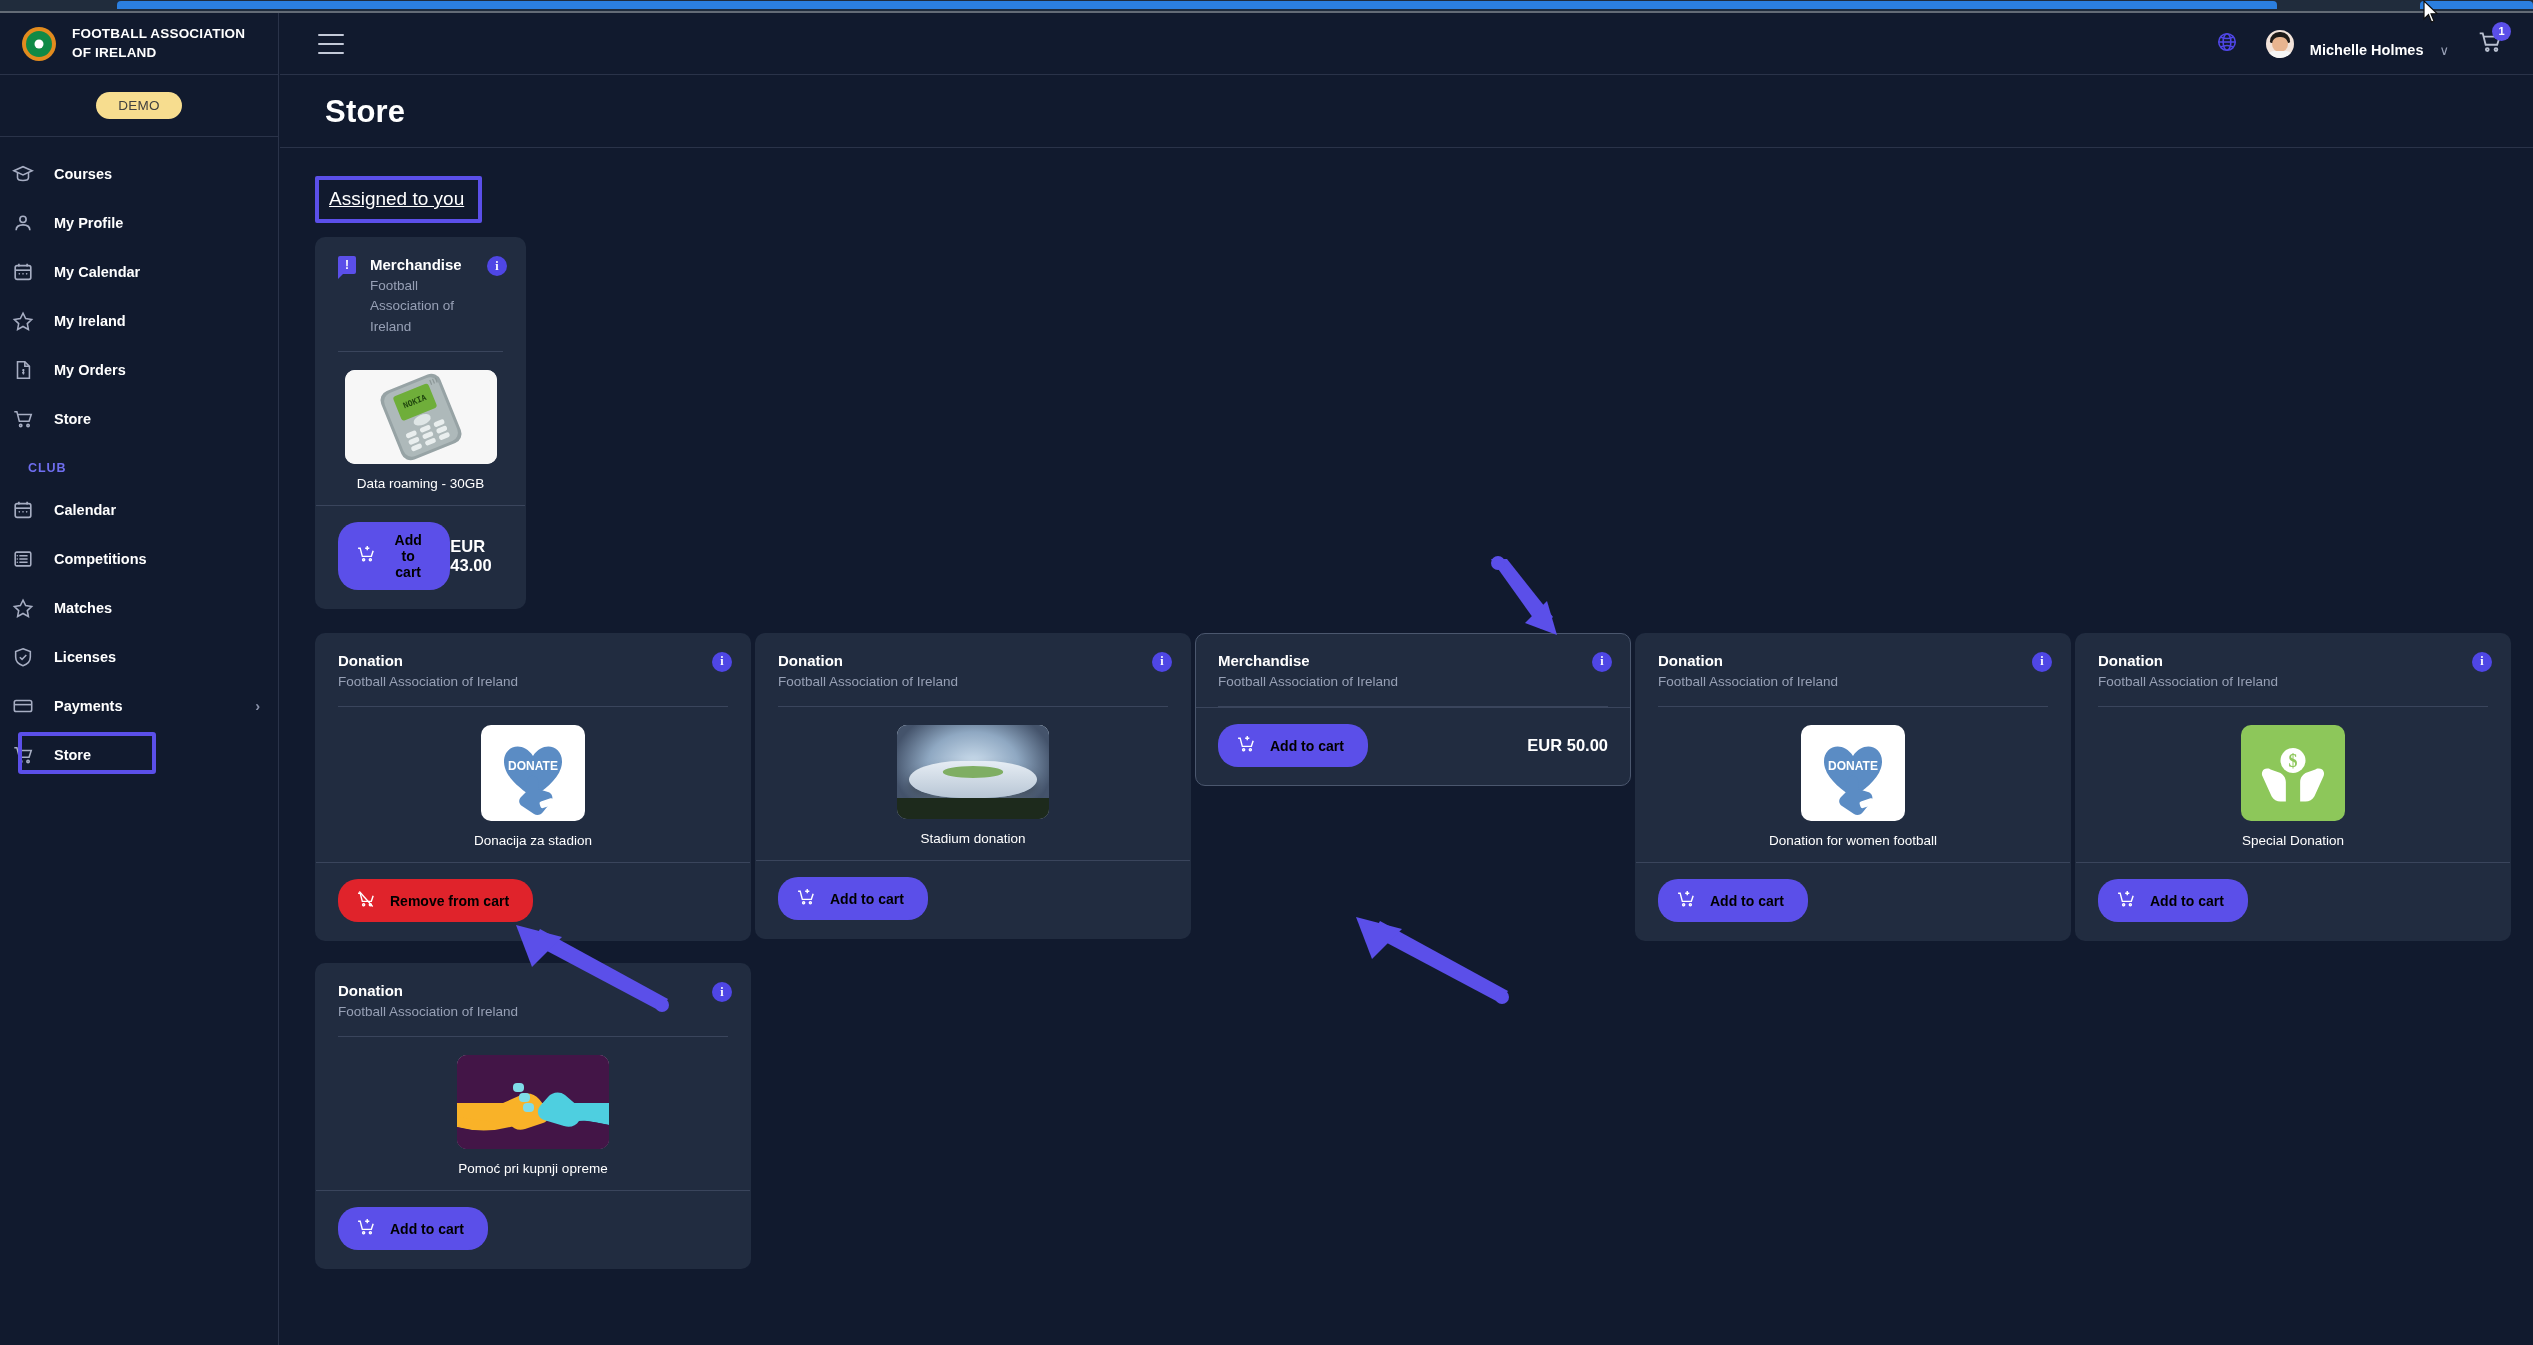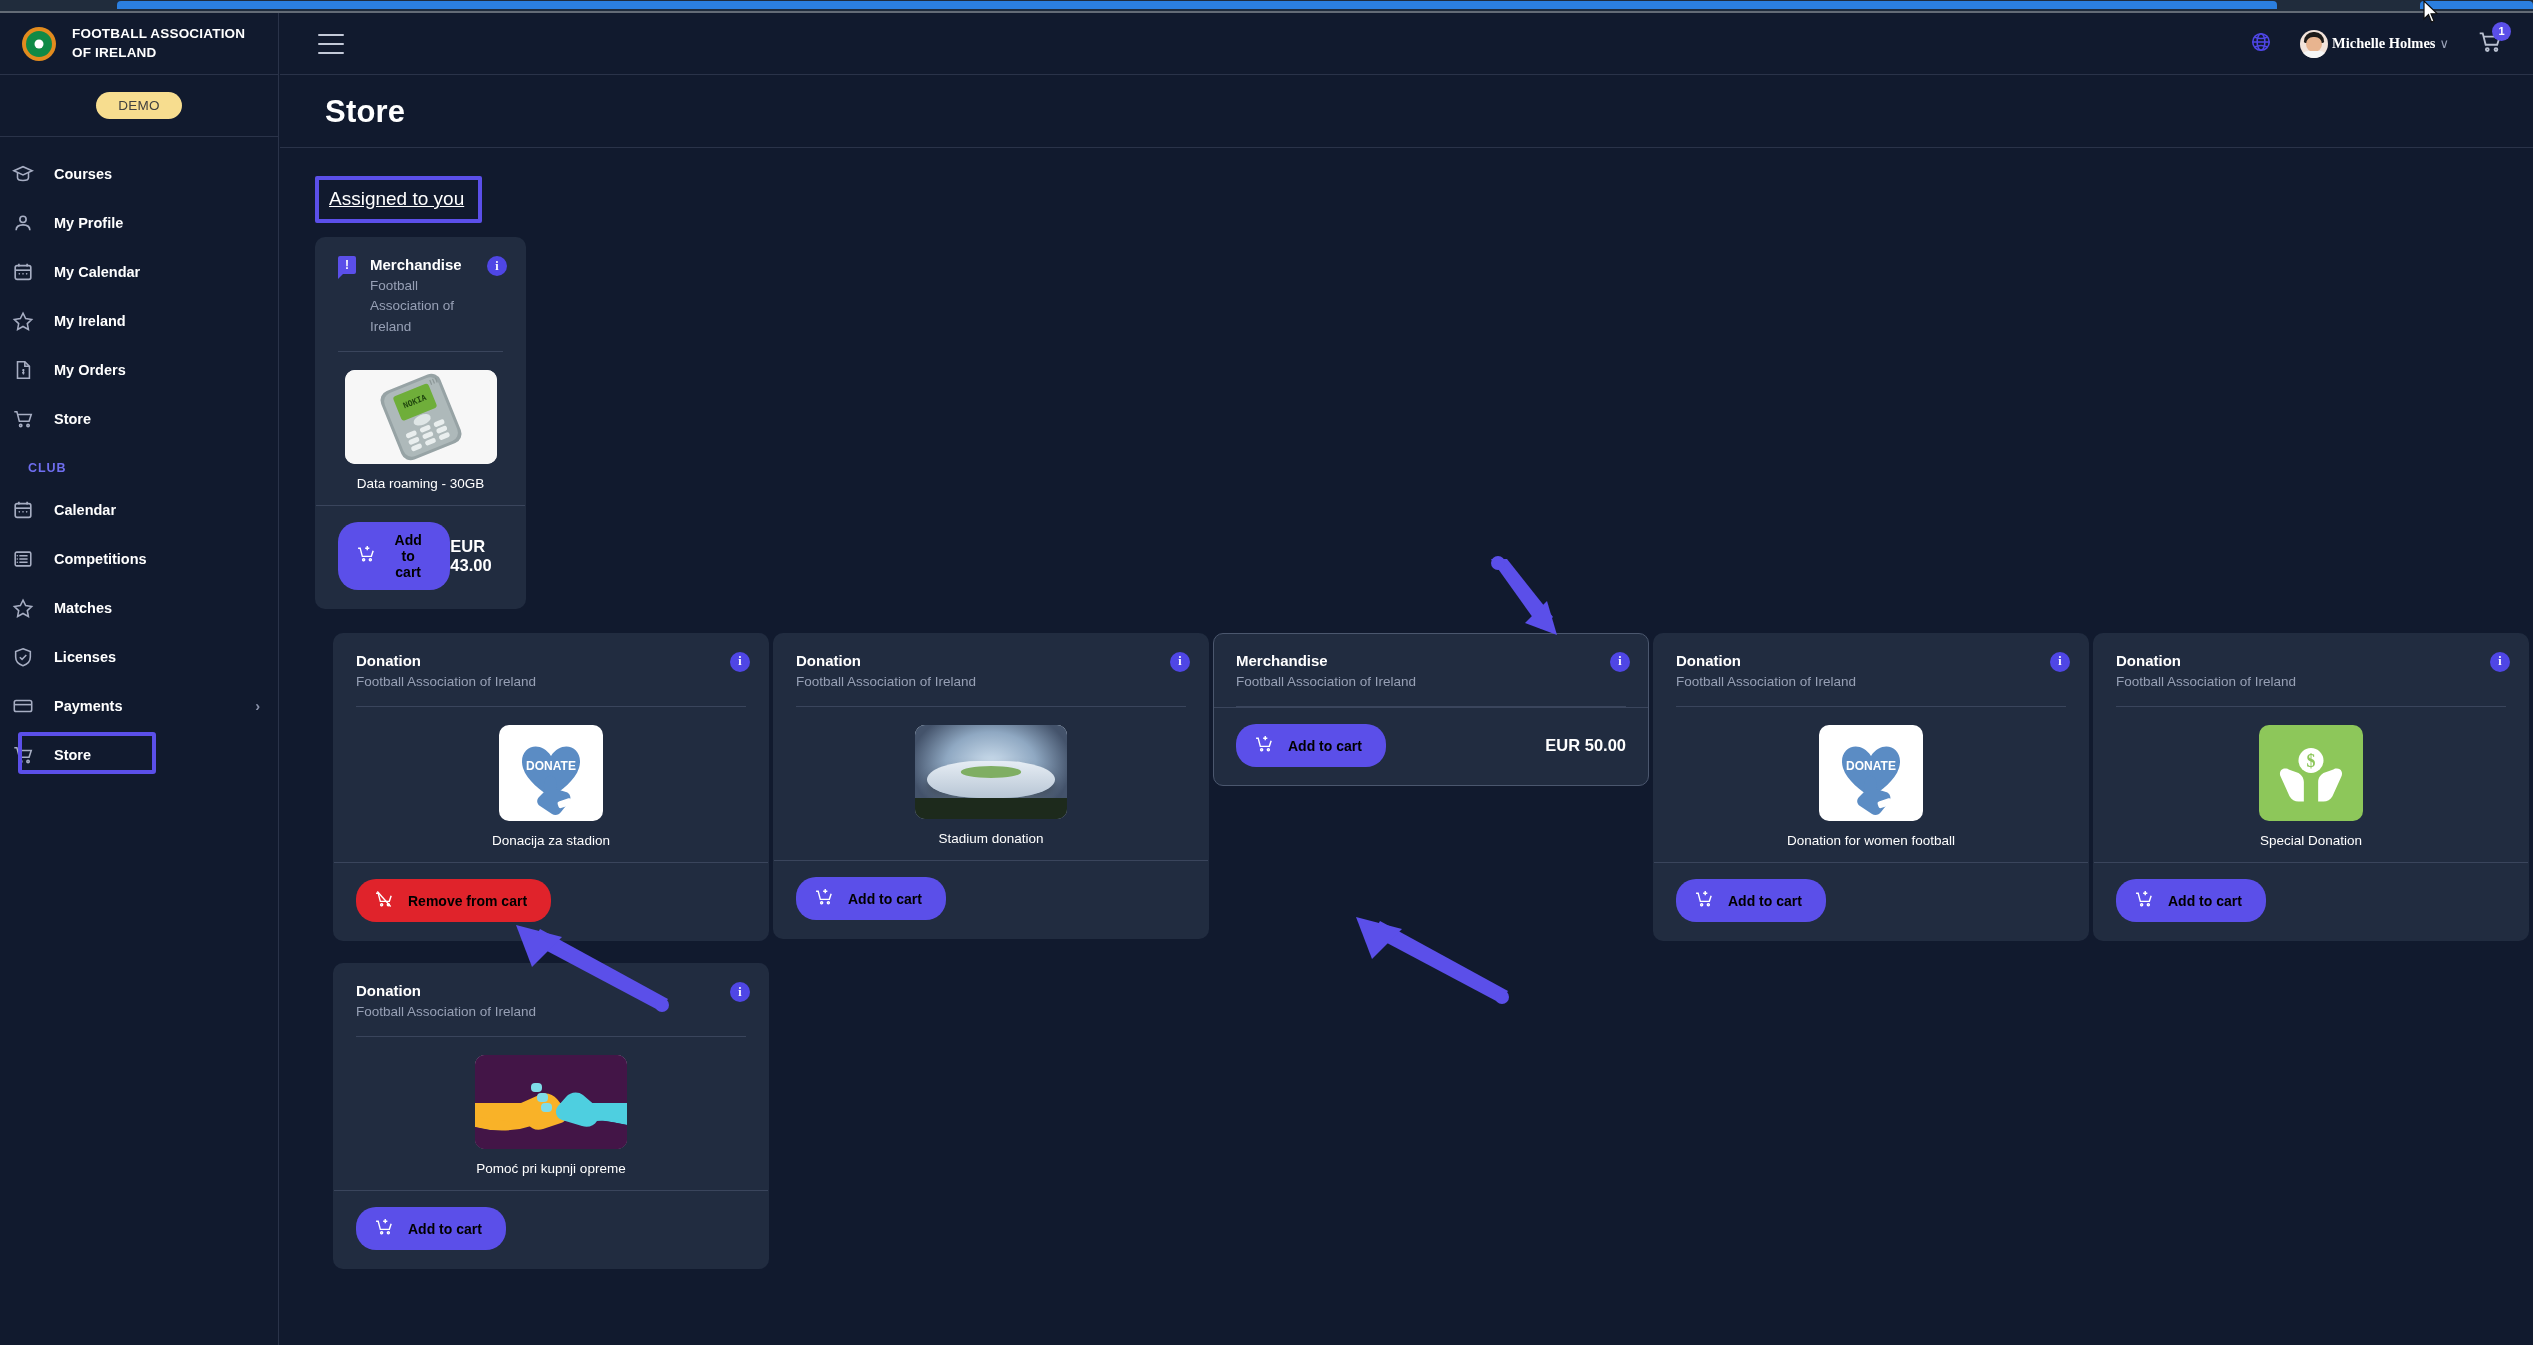--- a/index.html
+++ b/index.html
@@ -95,21 +95,21 @@
   #hamburger {
     margin-left: 38px; width: 26px; height: 20px; cursor: pointer;
     display: flex; flex-direction: column; justify-content: space-between;
   }
   #hamburger i { display:block; height:2px; background:#c3c9d8; border-radius:1px; }
   #topbar-right {
     margin-left: auto; display: flex; align-items: center; gap: 28px;
     padding-right: 30px;
   }
   #globe-icon { color: #4f46e5; cursor: pointer; }
-  #user-chip { display: flex; align-items: center; gap: 4px; cursor: pointer; font-family: Liberation Serif, serif; }
+  #user-chip { display: flex; align-items: flex-end; gap: 16px; cursor: pointer; }
   #avatar {
     width: 28px; height: 28px; border-radius: 50%; background: #f2e3da;
     position: relative; overflow: hidden; flex: 0 0 28px;
   }
   #avatar .hair { position:absolute; left:4px; top:2px; width:20px; height:11px;
     background:#1d1a18; border-radius: 10px 10px 2px 2px; }
   #avatar .face { position:absolute; left:6px; top:7px; width:16px; height:15px;
     background:#e8b48f; border-radius: 8px 8px 9px 9px; }
   #avatar .shirt { position:absolute; left:1px; bottom:0; width:26px; height:7px;
     background:#f6f6f6; border-radius: 10px 10px 0 0; }
@@ -142,21 +142,21 @@
   }
   #assigned-label {
     color:#ffffff; font-size:19px; padding: 8px 14px 9px 10px;
     border: 4px solid #5b4fe9; border-radius: 2px; display:inline-block;text-decoration:underline;
   }
 
   .card-grid {
     display: grid; grid-template-columns: repeat(5, 440px);
     gap: 0px 0px;
   }
-  .cell { padding-right: 17px; padding-bottom: 22px; margin-left: 18px; }
+  .cell { padding-right: 17px; padding-bottom: 22px; }
 
   .card {
     width: 436px; background: #212c40; border-radius: 10px;
     border: 1px solid transparent; padding: 0; position: relative;
   }
   .card.assigned {
     width: 211px; background: #212c40; border-radius: 10px;
   }
   .card.hovered { border: 1px solid #4b576e; }
 

